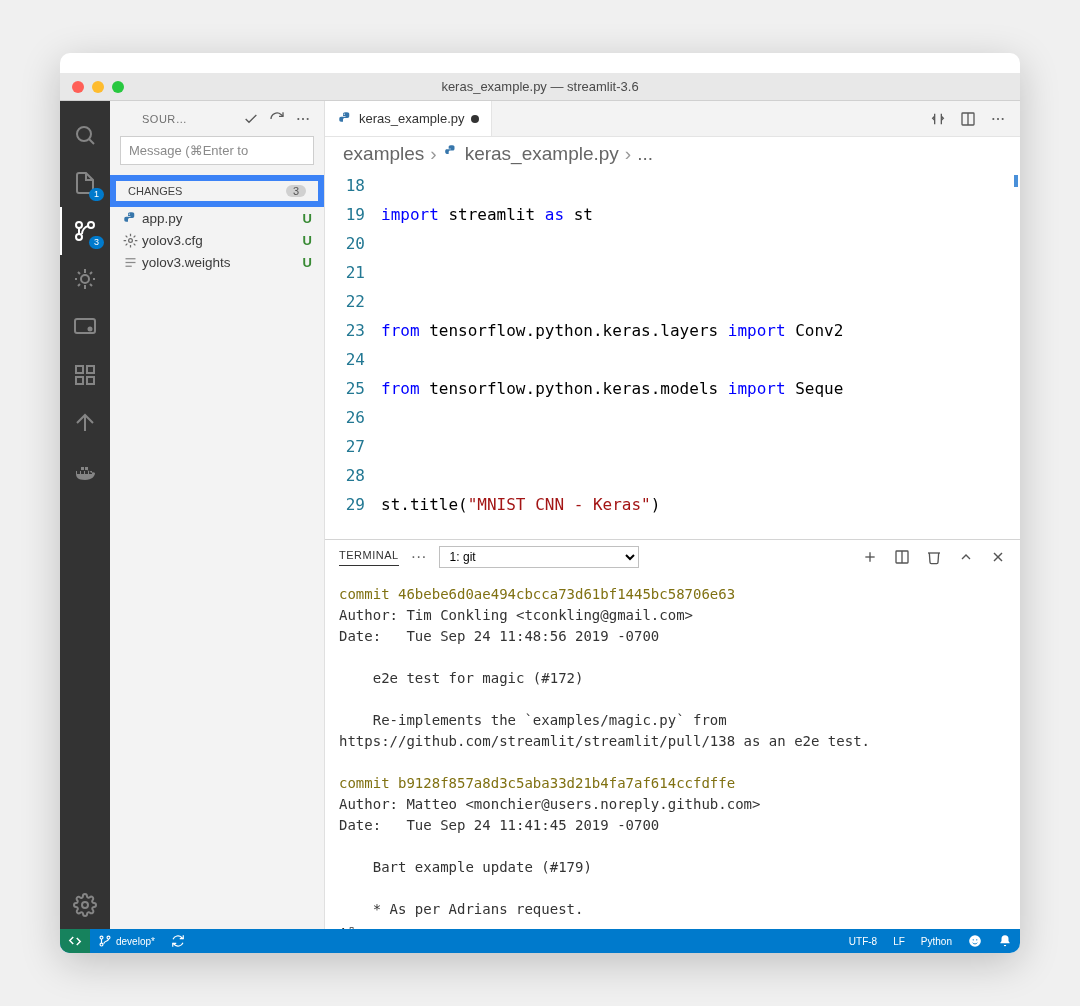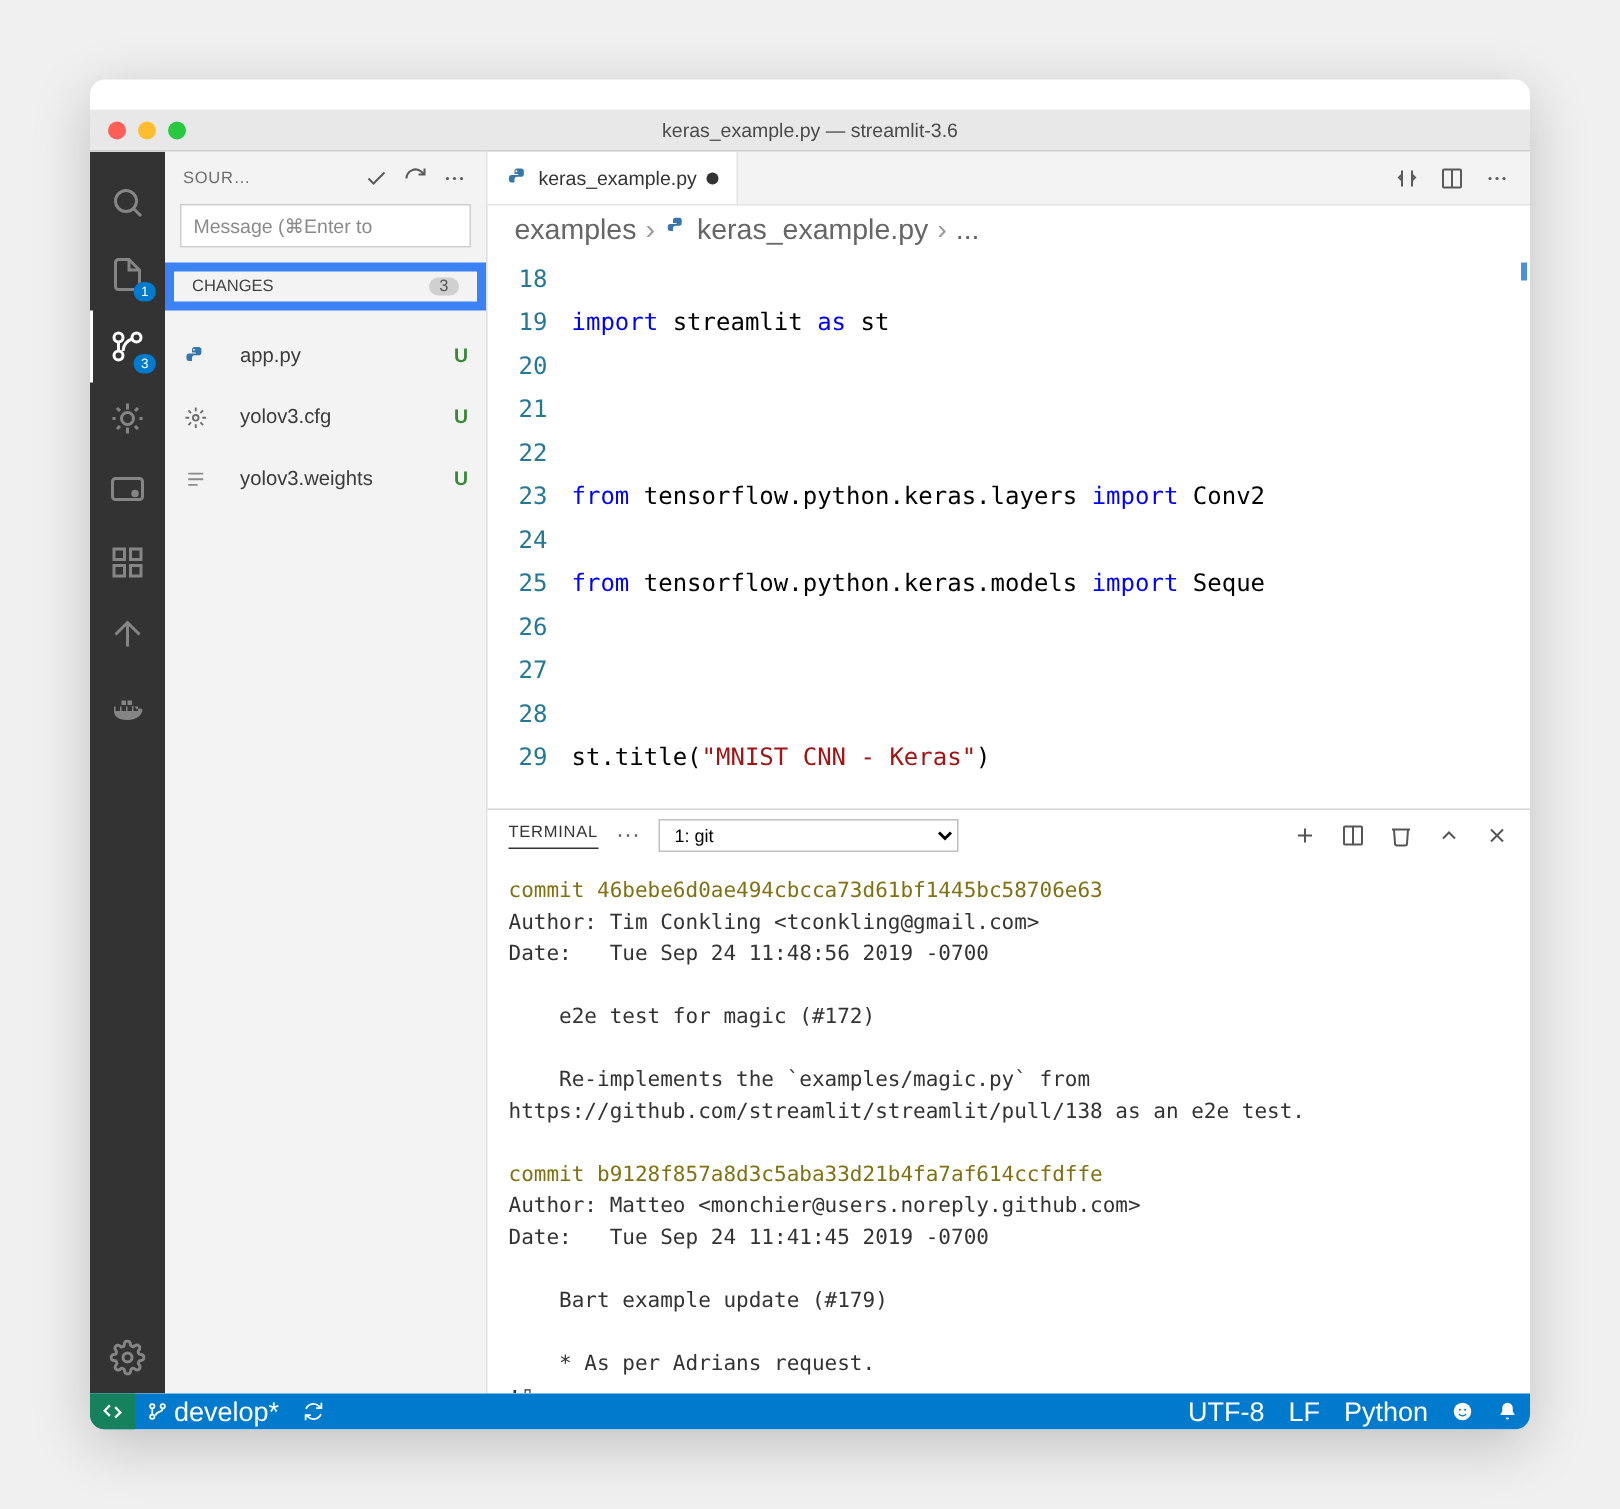--- a/index.html
+++ b/index.html
@@ -14,29 +14,29 @@
 .title-text { position: absolute; left: 0; right: 0; text-align: center; font-size: 13px; color: #4a4a4a; pointer-events: none; }
 .main { flex: 1; display: flex; overflow: hidden; }
 .activity-bar { width: 50px; background: #333; display: flex; flex-direction: column; align-items: center; padding-top: 10px; }
 .activity-icon { width: 50px; height: 48px; display: flex; align-items: center; justify-content: center; color: #858585; cursor: pointer; position: relative; }
 .activity-icon.active { color: #fff; }
 .activity-icon.active::before { content: ""; position: absolute; left: 0; top: 0; bottom: 0; width: 2px; background: #fff; }
 .activity-icon svg { width: 24px; height: 24px; }
 .activity-spacer { flex: 1; }
 .badge { position: absolute; bottom: 6px; right: 6px; background: #007acc; color: #fff; font-size: 9px; border-radius: 8px; padding: 1px 5px; line-height: 1.2; }
 .sidebar { width: 215px; background: #f3f3f3; border-right: 1px solid #e0e0e0; display: flex; flex-direction: column; }
-.sidebar-header { height: 35px; display: flex; align-items: center; padding: 0 12px; gap: 8px; }
+.sidebar-header { height: 35px; display: flex; align-items: center; padding: 0 12px; gap: 8px; margin-left: 20px; }
 .sidebar-title { font-size: 11px; color: #6f6f6f; flex: 1; overflow: hidden; text-overflow: ellipsis; white-space: nowrap; letter-spacing: 0.5px; }
 .sidebar-hdr-icon { width: 18px; height: 18px; color: #5a5a5a; cursor: pointer; display: flex; align-items: center; justify-content: center; }
 .commit-msg { margin: 0 10px 10px; }
 .commit-msg input { width: 100%; border: 1px solid #cecece; background: #fff; padding: 6px 8px; font-size: 13px; color: #333; outline: none; }
 .commit-msg input::placeholder { color: #8a8a8a; }
 .changes-header { display: flex; align-items: center; padding: 4px 12px; font-size: 11px; font-weight: 400; color: #424242; border: 6px solid #3b82f6; }
 .changes-count { background: #d0d0d0; color: #555; border-radius: 10px; padding: 0 7px; font-size: 11px; margin-left: auto; }
-.change-item { display: flex; padding: 3px 12px; font-size: 13.5px; color: #3b3b3b; gap: 22px; cursor: pointer; margin-top: 19px; }
+.change-item { display: flex; align-items: center; padding: 3px 12px; font-size: 13.5px; color: #3b3b3b; gap: 4px; cursor: pointer; }
 .file-icon { width: 16px; height: 16px; display: flex; align-items: center; justify-content: center; }
 .file-name { flex: 1; overflow: hidden; text-overflow: ellipsis; white-space: nowrap; }
 .file-status { color: #388a34; font-weight: 600; font-size: 13px; }
 .editor-area { flex: 1; display: flex; flex-direction: column; overflow: hidden; }
 .tabbar { height: 36px; background: #f3f3f3; display: flex; align-items: stretch; border-bottom: 1px solid #e4e4e4; }
 .tab { display: flex; align-items: center; padding: 0 12px; background: #fff; border-right: 1px solid #e4e4e4; gap: 6px; font-size: 13px; color: #333; cursor: pointer; }
 .tab-dirty { width: 8px; height: 8px; border-radius: 50%; background: #333; }
 .tabbar-spacer { flex: 1; }
 .tab-actions { display: flex; align-items: center; gap: 14px; padding: 0 14px; color: #5a5a5a; }
 .tab-actions span { cursor: pointer; display: flex; }
@@ -49,21 +49,21 @@
 .tok-str { color: #a31515; }
 .minimap { position: absolute; right: 2px; top: 4px; width: 4px; height: 12px; background: #4a90d9; }
 .terminal-panel { border-top: 1px solid #d4d4d4; display: flex; flex-direction: column; height: 390px; background: #fff; }
 .term-header { display: flex; align-items: center; padding: 6px 14px; gap: 12px; }
 .term-tab { font-size: 11px; letter-spacing: 0.5px; color: #333; border-bottom: 1px solid #333; padding-bottom: 4px; }
 .term-select { font-size: 12px; border: 1px solid #c0c0c0; background: #fff; padding: 2px 6px; width: 200px; }
 .term-actions { margin-left: auto; display: flex; gap: 16px; color: #555; }
 .term-actions span { cursor: pointer; display: flex; align-items: center; }
 .term-body { flex: 1; padding: 10px 14px; font-family: "SF Mono", Menlo, Consolas, monospace; font-size: 14px; line-height: 1.5; color: #333; overflow: hidden; white-space: pre-wrap; }
 .term-commit { color: #807112; }
-.statusbar { height: 24px; background: #007acc; color: #fff; display: flex; align-items: center; font-size: 18px; }
+.statusbar { height: 24px; background: #007acc; color: #fff; display: flex; align-items: center; font-size: 10px; }
 .status-remote { background: #16825d; height: 100%; display: flex; align-items: center; padding: 0 8px; }
 .status-item { padding: 0 8px; display: flex; align-items: center; gap: 4px; cursor: pointer; height: 100%; }
 .status-spacer { flex: 1; }
 .py-icon { color: #3776ab; }
 .gear-icon { color: #6d6d6d; }
 .txt-icon { color: #8a8a8a; }
 </style>
 </head>
 <body>
 

